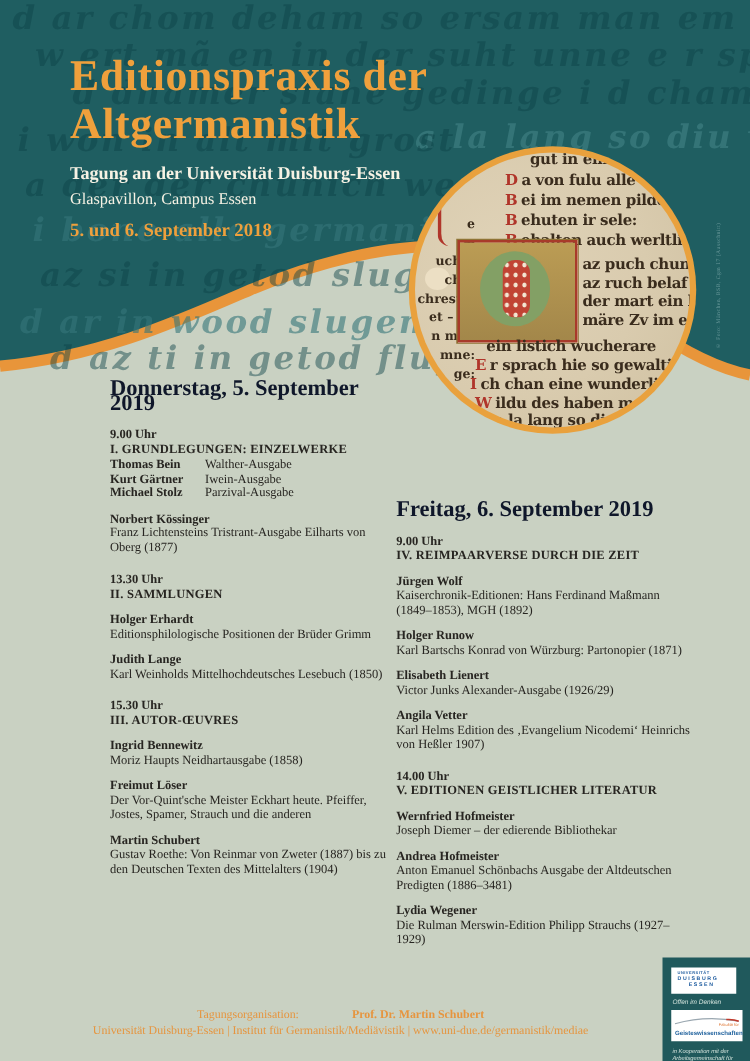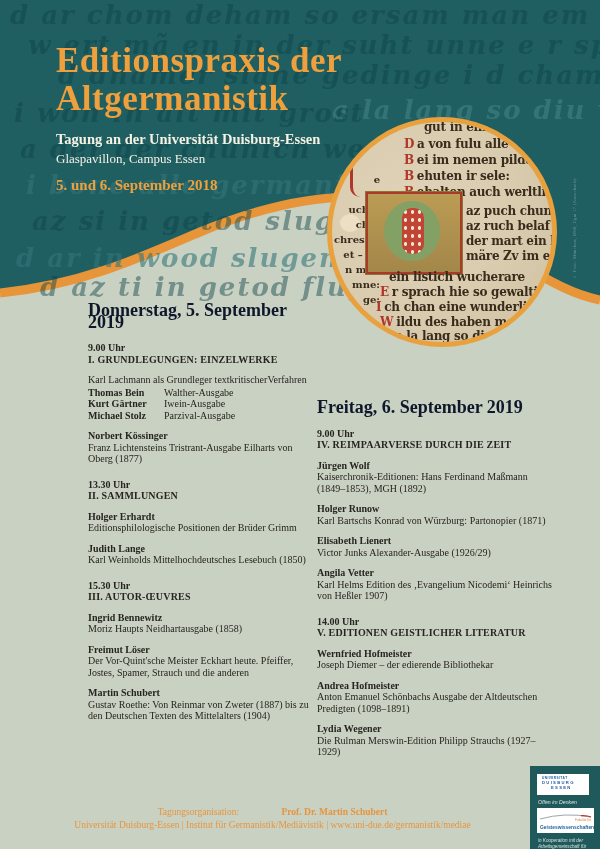--- a/index.html
+++ b/index.html
@@ -170,21 +170,20 @@
       <div class="ms-line msc4">
         <span class="cap"></span><span>a la lang so diu w</span></div>
     </div>
   </div>
 
   <div class="col col-left">
     <div class="day-title">Donnerstag, 5. September 2019</div>
 
     <div class="time" style="margin-top:0">9.00 Uhr</div>
     <div class="section">I. GRUNDLEGUNGEN: EINZELWERKE</div>
-    <div class="theme">Karl Lachmann als Grundleger textkritischerVerfahren</div>
     <div class="pairs">
       <div class="pair">
         <span class="name">Thomas Bein</span><span class="work">Walther-Ausgabe</span>
       </div>
       <div class="pair">
         <span class="name">Kurt Gärtner</span><span class="work">Iwein-Ausgabe</span>
       </div>
       <div class="pair">
         <span class="name">Michael Stolz</span><span class="work">Parzival-Ausgabe</span>
       </div>
@@ -244,21 +243,21 @@
     </div>
 
     <div class="time">14.00 Uhr</div>
     <div class="section">V. EDITIONEN GEISTLICHER LITERATUR</div>
     <div class="talk">
       <div class="name">Wernfried Hofmeister</div>
       <div class="desc">Joseph Diemer – der edierende Bibliothekar</div>
     </div>
     <div class="talk">
       <div class="name">Andrea Hofmeister</div>
-      <div class="desc">Anton Emanuel Schönbachs Ausgabe der Altdeutschen Predigten (1098–1891)</div>
+      <div class="desc">Anton Emanuel Schönbachs Ausgabe der Altdeutschen Predigten (1886–3481)</div>
     </div>
     <div class="talk">
       <div class="name">Lydia Wegener</div>
       <div class="desc">Die Rulman Merswin-Edition Philipp Strauchs (1927–1929)</div>
     </div>
   </div>
 
   <div class="footer">
     <div>
       <span>Tagungsorganisation: </span><b>Prof. Dr. Martin Schubert</b>

